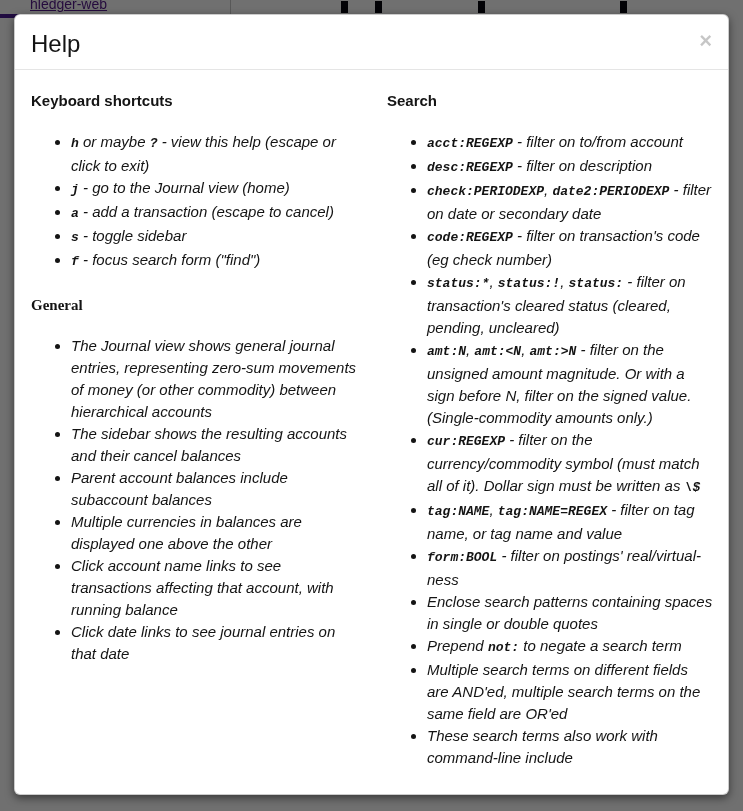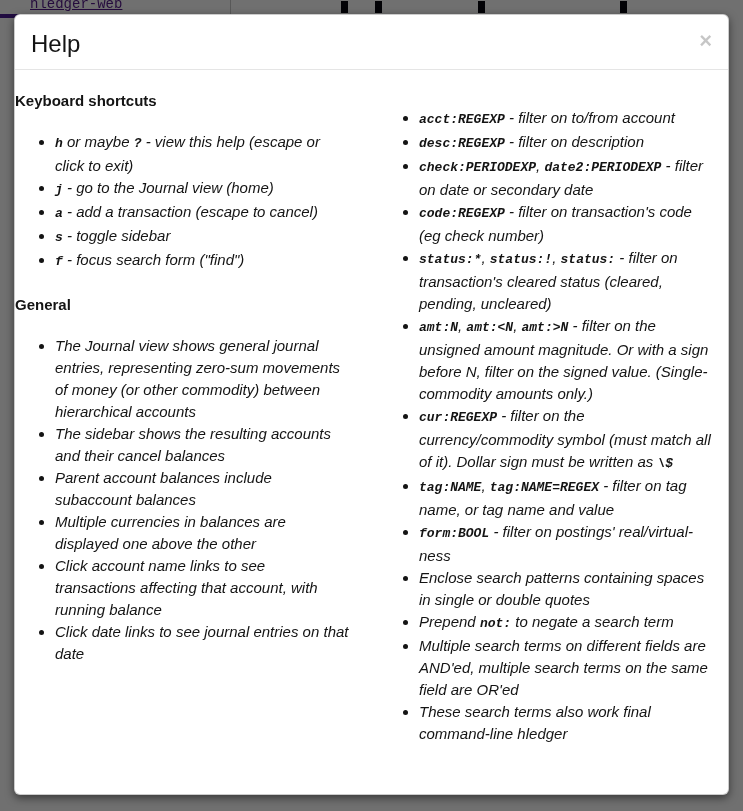--- a/index.html
+++ b/index.html
@@ -2,47 +2,47 @@
 <html><head>
 <meta charset="utf-8">
 <style>
   html,body{margin:0;padding:0;}
   body{
     width:743px;height:811px;position:relative;overflow:hidden;
     background:#fff;font-family:"Liberation Sans",sans-serif;
   }
   
   .page{position:absolute;inset:0;background:#fff;}
-  .nav-area{position:absolute;left:0;top:0;width:230px;height:14px;border-bottom:4px solid #4c1d95;font-family:Liberation Mono, monospace;}
+  .nav-area{position:absolute;left:0;top:0;width:230px;height:14px;border-bottom:4px solid #4c1d95;}
   .nav-link{position:absolute;left:30px;top:-4px;font-size:14px;color:#551a8b;text-decoration:underline;white-space:nowrap;}
   .v-divider{position:absolute;left:230px;top:0;width:1px;height:15px;background:#c9c9c9;}
   #bg-glyphs{position:absolute;left:0;top:0;width:743px;height:14px;}
   .glyph-bar{position:absolute;top:1px;width:7px;height:12px;background:#05060f;}
   
   .backdrop{position:absolute;inset:0;background:rgba(0,0,0,0.56);}
   
   .modal{
     position:absolute;left:14px;top:14px;width:715px;height:781px;
     background:#fff;border-radius:6px;border:1px solid rgba(0,0,0,0.2);
     box-shadow:0 3px 9px rgba(0,0,0,0.5);box-sizing:border-box;
   }
   .modal-header{padding:17px 16px 13px 16px;border-bottom:1px solid #e5e5e5;}
   .modal-title{font-size:24px;line-height:24px;color:#141414;}
   .close{
     float:right;font-size:22px;font-weight:700;line-height:18px;
     color:#000;opacity:0.22;cursor:pointer;background:none;border:none;padding:0;margin:0;
     font-family:"Liberation Sans",sans-serif;
   }
   .modal-body{
-    padding:21px 15px 20px 0;
+    padding:21px 15px 20px 16px;
     display:grid;grid-template-columns:1fr 1fr;column-gap:30px;
   }
   .col{font-size:15px;line-height:22px;color:#141414;}
   .sec-h{font-weight:700;font-size:15px;line-height:20px;margin:0 0 20px 0;}
-  .sec-h + ul + .sec-h{margin-top:22px;}
+  .sec-h + ul + .sec-h{margin-top:22px;font-family:Liberation Serif, serif;}
   .col ul{margin:16px 0 10px 0;padding-left:40px;list-style:disc outside;font-style:italic;}
   .col li{margin:0;padding:0;}
   code{
     font-family:"Liberation Mono","DejaVu Sans Mono",monospace;
     font-weight:700;font-size:13px;color:#141414;
   }
 </style>
 </head>
 <body>
 
@@ -80,30 +80,31 @@
         <ul>
           <li>The Journal view shows general journal entries, representing zero-sum movements of money (or other commodity) between hierarchical accounts</li>
           <li>The sidebar shows the resulting accounts and their cancel balances</li>
           <li>Parent account balances include subaccount balances</li>
           <li>Multiple currencies in balances are displayed one above the other</li>
           <li>Click account name links to see transactions affecting that account, with running balance</li>
           <li>Click date links to see journal entries on that date</li>
         </ul>
       </div>
     <div class="col">
+        <div class="sec-h">Search</div>
         <ul>
           <li><code>acct:REGEXP</code> - filter on to/from account</li>
           <li><code>desc:REGEXP</code> - filter on description</li>
           <li><code>check:PERIODEXP</code>, <code>date2:PERIODEXP</code> - filter on date or secondary date</li>
           <li><code>code:REGEXP</code> - filter on transaction's code (eg check number)</li>
           <li><code>status:*</code>, <code>status:!</code>, <code>status:</code> - filter on transaction's cleared status (cleared, pending, uncleared)</li>
           <li><code>amt:N</code>, <code>amt:&lt;N</code>, <code>amt:&gt;N</code> - filter on the unsigned amount magnitude. Or with a sign before N, filter on the signed value. (Single-commodity amounts only.)</li>
           <li><code>cur:REGEXP</code> - filter on the currency/commodity symbol (must match all of it). Dollar sign must be written as <code>\$</code></li>
           <li><code>tag:NAME</code>, <code>tag:NAME=REGEX</code> - filter on tag name, or tag name and value</li>
           <li><code>form:BOOL</code> - filter on postings' real/virtual-ness</li>
           <li>Enclose search patterns containing spaces in single or double quotes</li>
           <li>Prepend <code>not:</code> to negate a search term</li>
           <li>Multiple search terms on different fields are AND'ed, multiple search terms on the same field are OR'ed</li>
-          <li>These search terms also work final command-line hledger</li>
+          <li>These search terms also work with command-line include</li>
         </ul>
       </div>
   </div>
 </div>
 
 </body></html>

